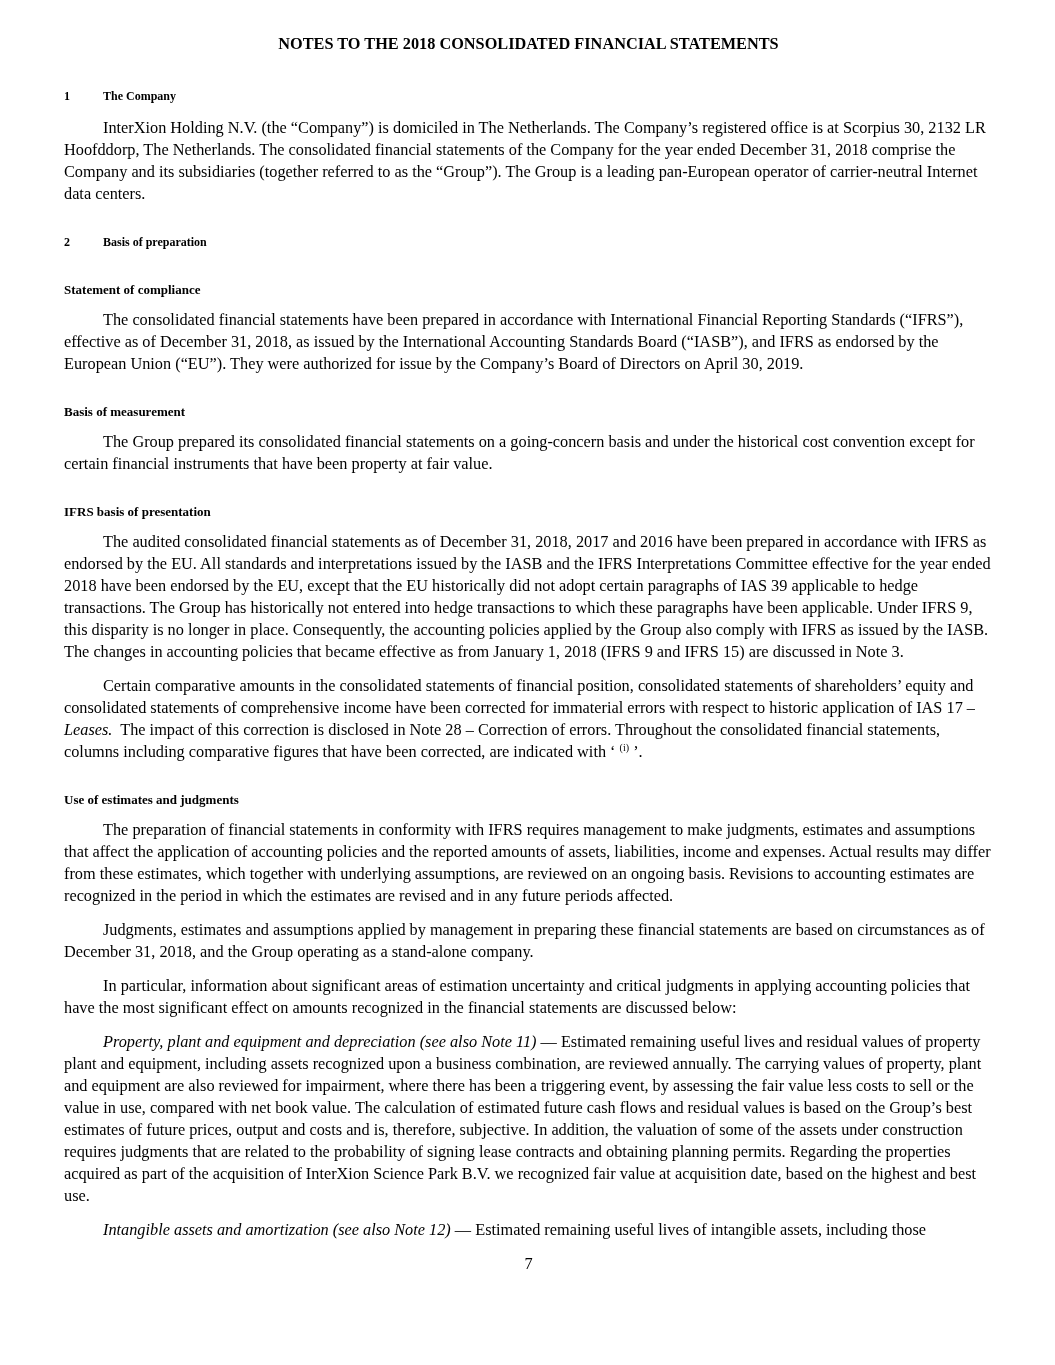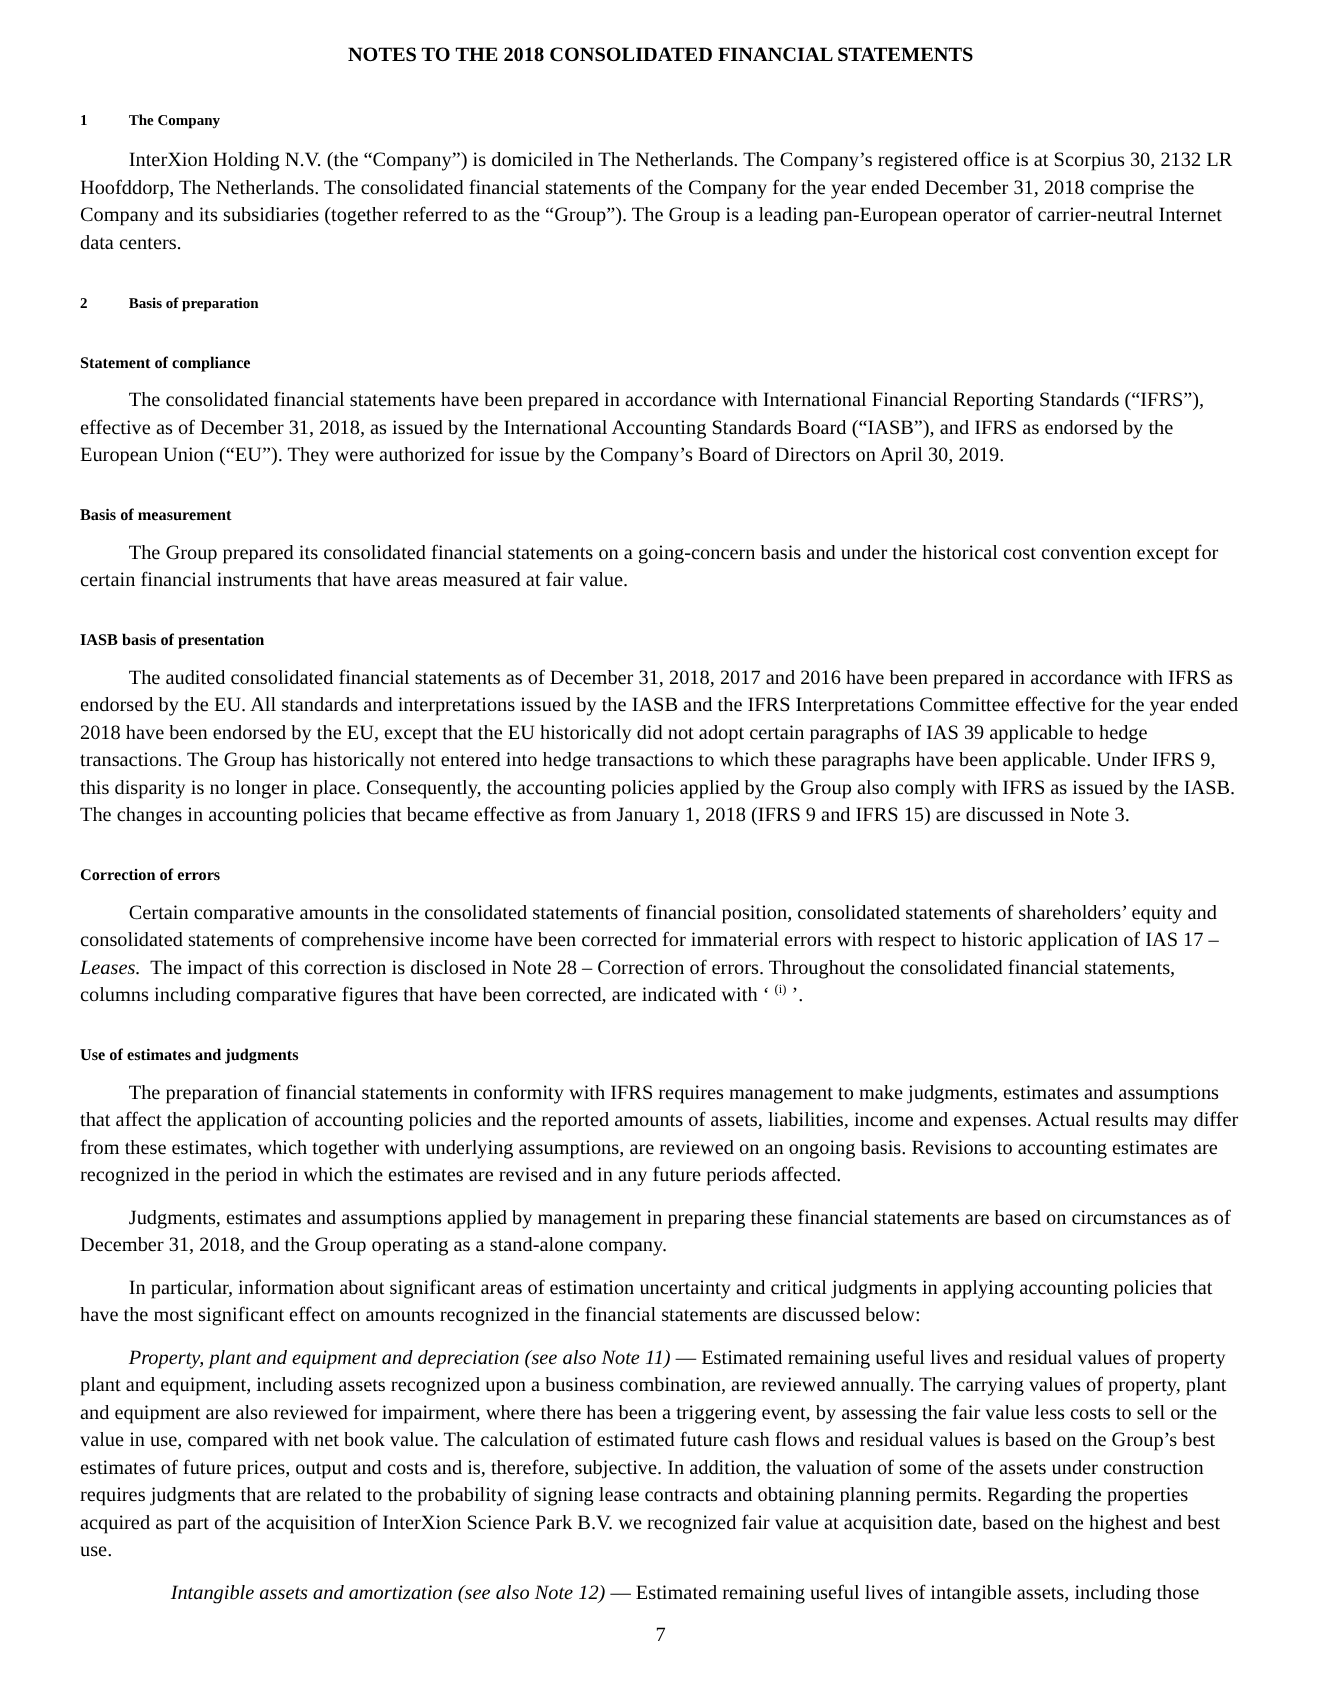--- a/index.html
+++ b/index.html
@@ -67,27 +67,26 @@
 <div class="page">
   <h1 class="doc-title">NOTES TO THE 2018 CONSOLIDATED FINANCIAL STATEMENTS</h1>
 
   <main>
       <h2 class="section-heading"><span class="sec-num">1</span><span>The Company</span></h2>
       <p class="para"><span>InterXion Holding N.V. (the “Company”) is domiciled in The Netherlands. The Company’s registered office is at Scorpius 30, 2132 LR Hoofddorp, The Netherlands. The consolidated financial statements of the Company for the year ended December 31, 2018 comprise the Company and its subsidiaries (together referred to as the “Group”). The Group is a leading pan-European operator of carrier-neutral Internet data centers.</span></p>
       <h2 class="section-heading"><span class="sec-num">2</span><span>Basis of preparation</span></h2>
       <h3 class="subheading">Statement of compliance</h3>
       <p class="para"><span>The consolidated financial statements have been prepared in accordance with International Financial Reporting Standards (“IFRS”), effective as of December 31, 2018, as issued by the International Accounting Standards Board (“IASB”), and IFRS as endorsed by the European Union (“EU”). They were authorized for issue by the Company’s Board of Directors on April 30, 2019.</span></p>
       <h3 class="subheading">Basis of measurement</h3>
-      <p class="para"><span>The Group prepared its consolidated financial statements on a going-concern basis and under the historical cost convention except for certain financial instruments that have areas measured at fair value.</span></p>
-      <h3 class="subheading">IASB basis of presentation</h3>
+      <p class="para"><span>The Group prepared its consolidated financial statements on a going-concern basis and under the historical cost convention except for certain financial instruments that have been property at fair value.</span></p>
+      <h3 class="subheading">IFRS basis of presentation</h3>
       <p class="para"><span>The audited consolidated financial statements as of December 31, 2018, 2017 and 2016 have been prepared in accordance with IFRS as endorsed by the EU. All standards and interpretations issued by the IASB and the IFRS Interpretations Committee effective for the year ended 2018 have been endorsed by the EU, except that the EU historically did not adopt certain paragraphs of IAS 39 applicable to hedge transactions. The Group has historically not entered into hedge transactions to which these paragraphs have been applicable. Under IFRS 9, this disparity is no longer in place. Consequently, the accounting policies applied by the Group also comply with IFRS as issued by the IASB. The changes in accounting policies that became effective as from January 1, 2018 (IFRS 9 and IFRS 15) are discussed in Note 3.</span></p>
-      <h3 class="subheading">Correction of errors</h3>
       <p class="para"><span>Certain comparative amounts in the consolidated statements of financial position, consolidated statements of shareholders’ equity and consolidated statements of comprehensive income have been corrected for immaterial errors with respect to historic application of IAS 17 – </span><em>Leases.</em><span>  The impact of this correction is disclosed in Note 28 – Correction of errors. Throughout the consolidated financial statements, columns including comparative figures that have been corrected, are indicated with ‘ </span><sup>(i)</sup><span> ’.</span></p>
       <h3 class="subheading">Use of estimates and judgments</h3>
       <p class="para"><span>The preparation of financial statements in conformity with IFRS requires management to make judgments, estimates and assumptions that affect the application of accounting policies and the reported amounts of assets, liabilities, income and expenses. Actual results may differ from these estimates, which together with underlying assumptions, are reviewed on an ongoing basis. Revisions to accounting estimates are recognized in the period in which the estimates are revised and in any future periods affected.</span></p>
       <p class="para" style="margin-top: 4px;"><span>Judgments, estimates and assumptions applied by management in preparing these financial statements are based on circumstances as of December 31, 2018, and the Group operating as a stand-alone company.</span></p>
       <p class="para" style="margin-top: 0;"><span>In particular, information about significant areas of estimation uncertainty and critical judgments in applying accounting policies that have the most significant effect on amounts recognized in the financial statements are discussed below:</span></p>
       <p class="para"><em>Property, plant and equipment and depreciation (see also Note 11)</em><span> — Estimated remaining useful lives and residual values of property plant and equipment, including assets recognized upon a business combination, are reviewed annually. The carrying values of property, plant and equipment are also reviewed for impairment, where there has been a triggering event, by assessing the fair value less costs to sell or the value in use, compared with net book value. The calculation of estimated future cash flows and residual values is based on the Group’s best estimates of future prices, output and costs and is, therefore, subjective. In addition, the valuation of some of the assets under construction requires judgments that are related to the probability of signing lease contracts and obtaining planning permits. Regarding the properties acquired as part of the acquisition of InterXion Science Park B.V. we recognized fair value at acquisition date, based on the highest and best use.</span></p>
-      <p class="para" style="margin-top: 4px; text-align: center;"><em>Intangible assets and amortization (see also Note 12)</em><span> — Estimated remaining useful lives of intangible assets, including those</span></p>
+      <p class="para" style="margin-top: 4px;"><em>Intangible assets and amortization (see also Note 12)</em><span> — Estimated remaining useful lives of intangible assets, including those</span></p>
     </main>
 
   <div class="page-number">7</div>
 </div>
 
 </body></html>

